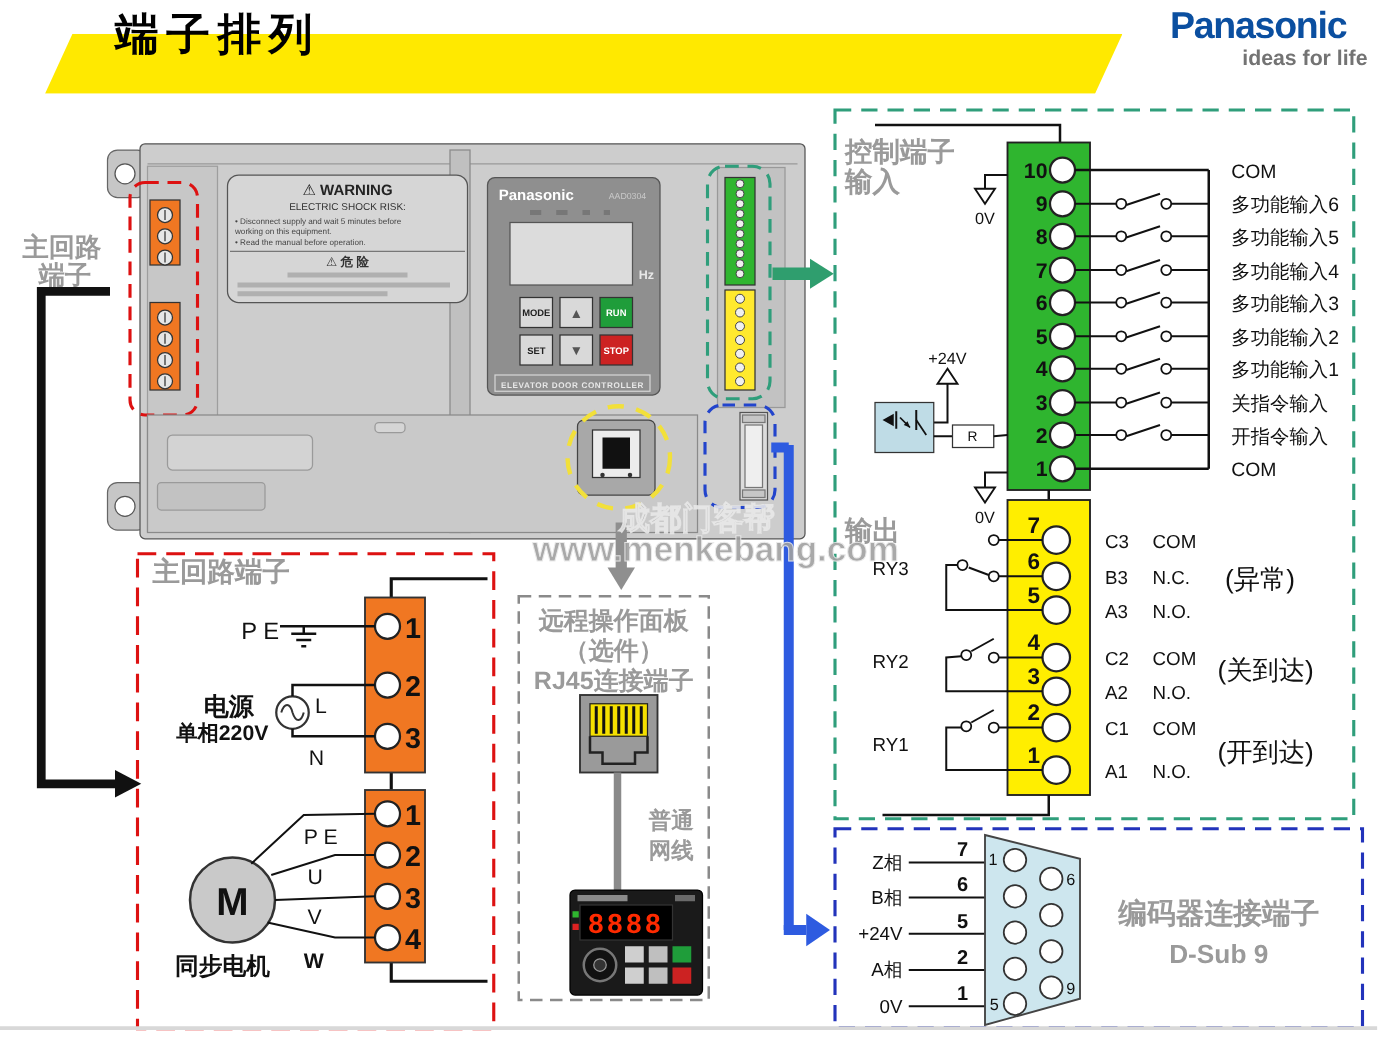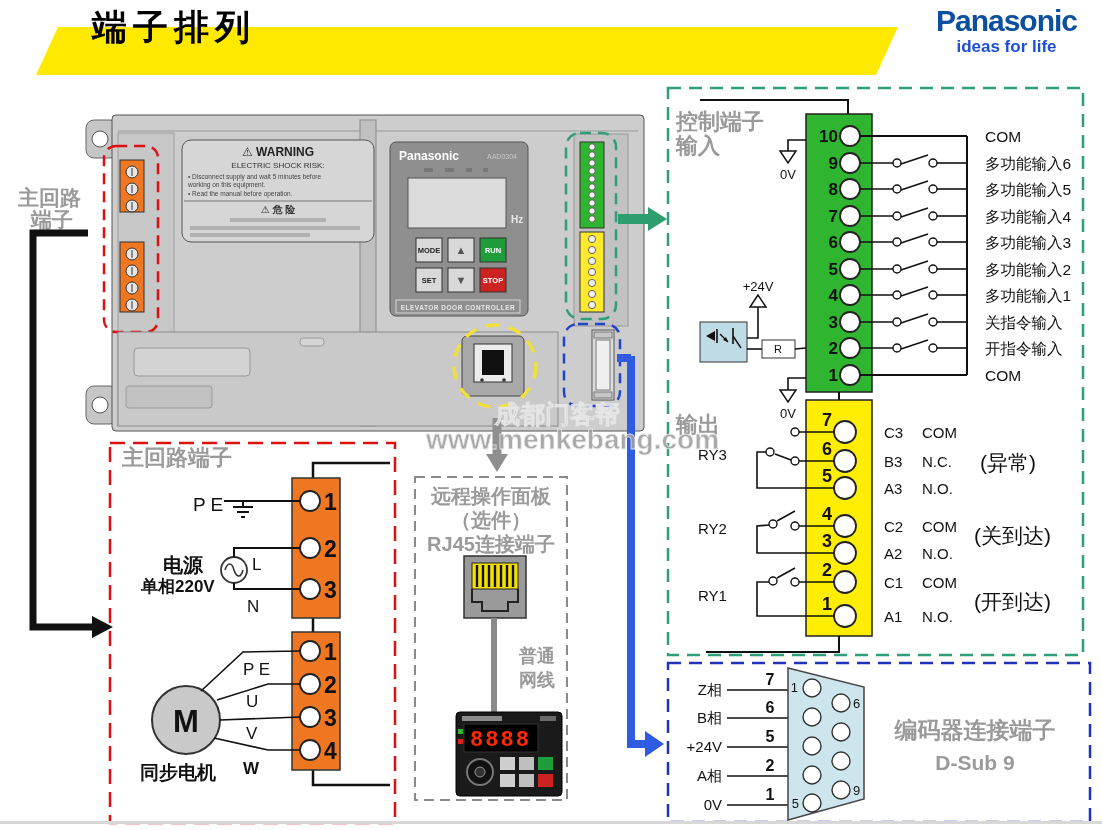--- a/index.html
+++ b/index.html
@@ -6,21 +6,21 @@
   #stage{position:relative;width:1102px;height:830px;background:#ffffff;overflow:hidden;
          font-family:"Liberation Sans","DejaVu Sans",sans-serif;}
   svg{position:absolute;left:0;top:0;}
   svg text{font-family:"Liberation Sans","DejaVu Sans",sans-serif;}
   .banner{position:absolute;left:36px;top:27px;width:862px;height:48px;background:#ffe900;
           clip-path:polygon(22px 0,100% 0,calc(100% - 22px) 100%,0 100%);}
   .banner-title{position:absolute;left:92px;top:4px;font-size:35px;font-weight:bold;color:#000;
           letter-spacing:6px;}
   .logo{position:absolute;right:8px;top:4px;width:175px;text-align:center;}
   .logo .brand{font-size:30px;font-weight:bold;color:#0b4fa0;letter-spacing:-1px;line-height:34px;}
-  .logo .tagline{font-size:17px;font-weight:bold;color:#1d4ed8;line-height:18px;}
+  .logo .tagline{font-size:17px;font-weight:bold;color:#737373;line-height:18px;text-align:right;}
   .bottom-rule{position:absolute;left:0;top:821px;width:1102px;height:3px;background:#d8d8d8;}
   .gtitle{font-weight:bold;fill:#9a9a9a;}
   .blk{fill:#111;}
   .wire{stroke:#111;stroke-width:2;fill:none;}
   .wire15{stroke:#111;stroke-width:1.6;fill:none;}
   .term-circle{fill:#fff;stroke:#222;stroke-width:1.8;}
   .sw-circle{fill:#fff;stroke:#111;stroke-width:1.4;}
   .wm{font-weight:bold;fill:#a0a0a0;stroke:#e9e9e9;stroke-width:0.8;opacity:0.9;}
 </style>
 </head>

